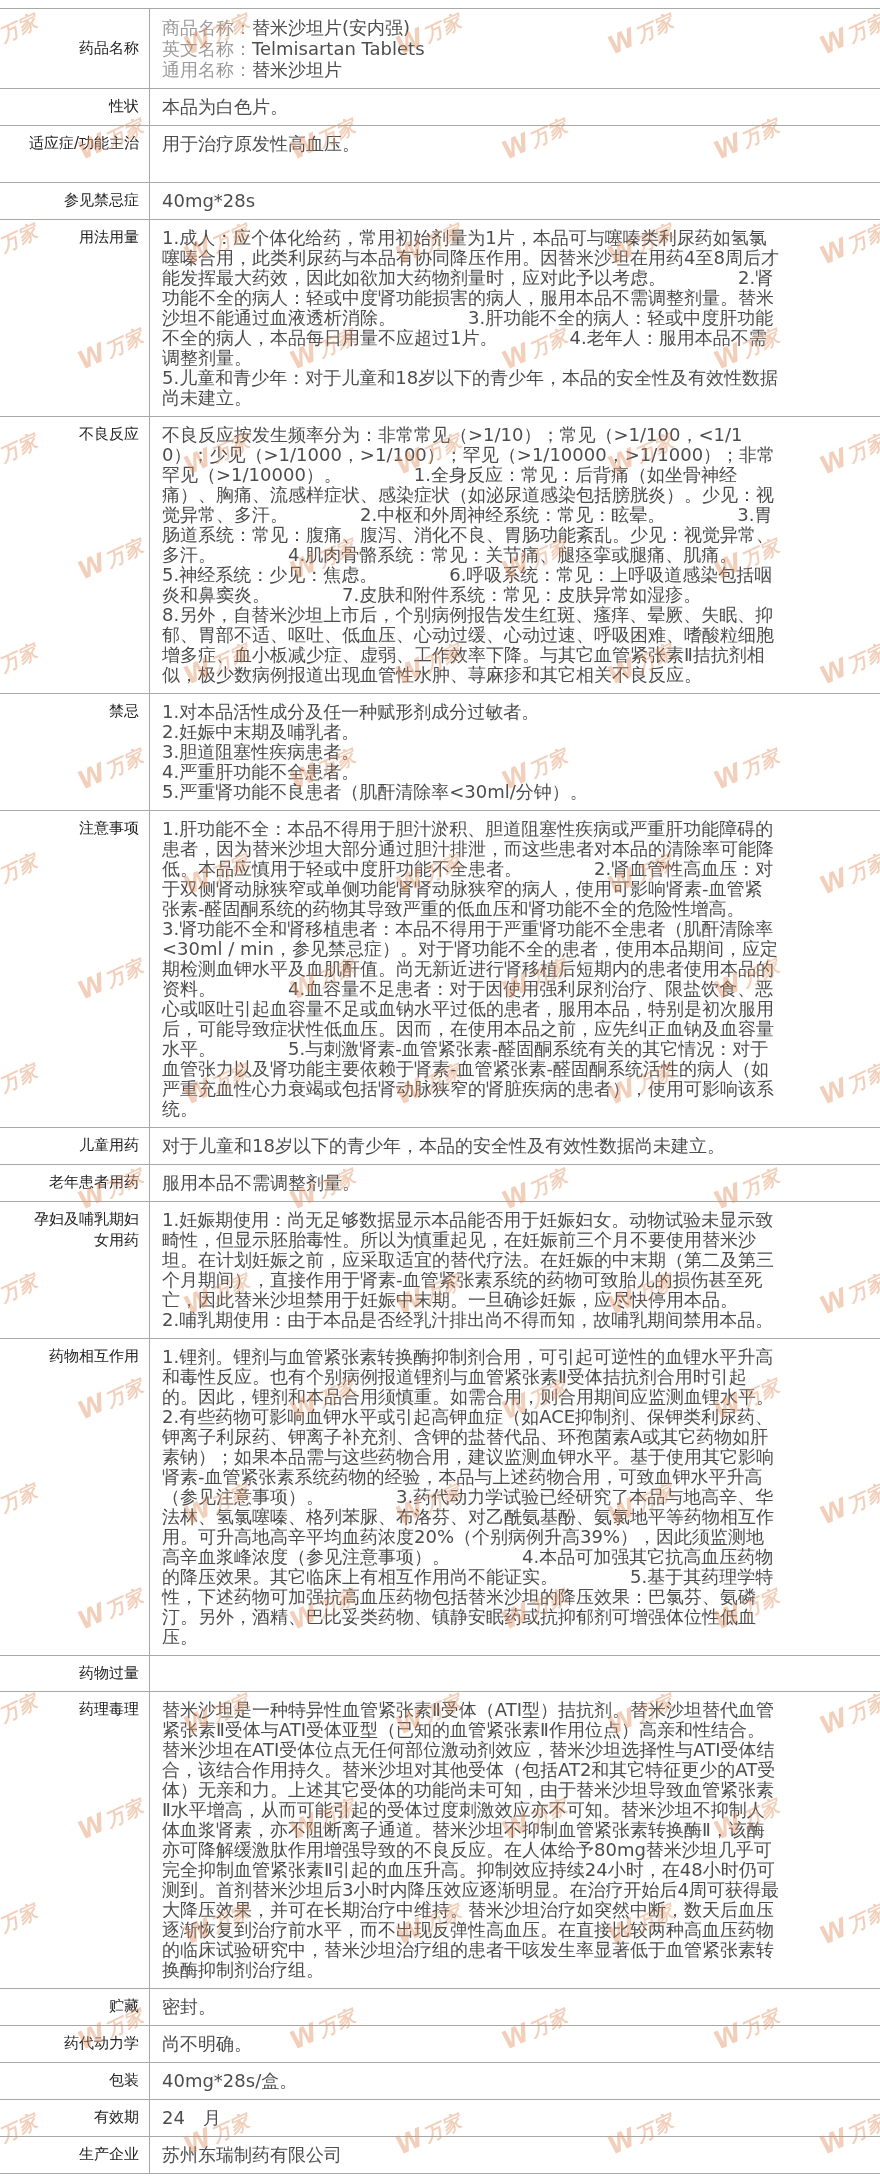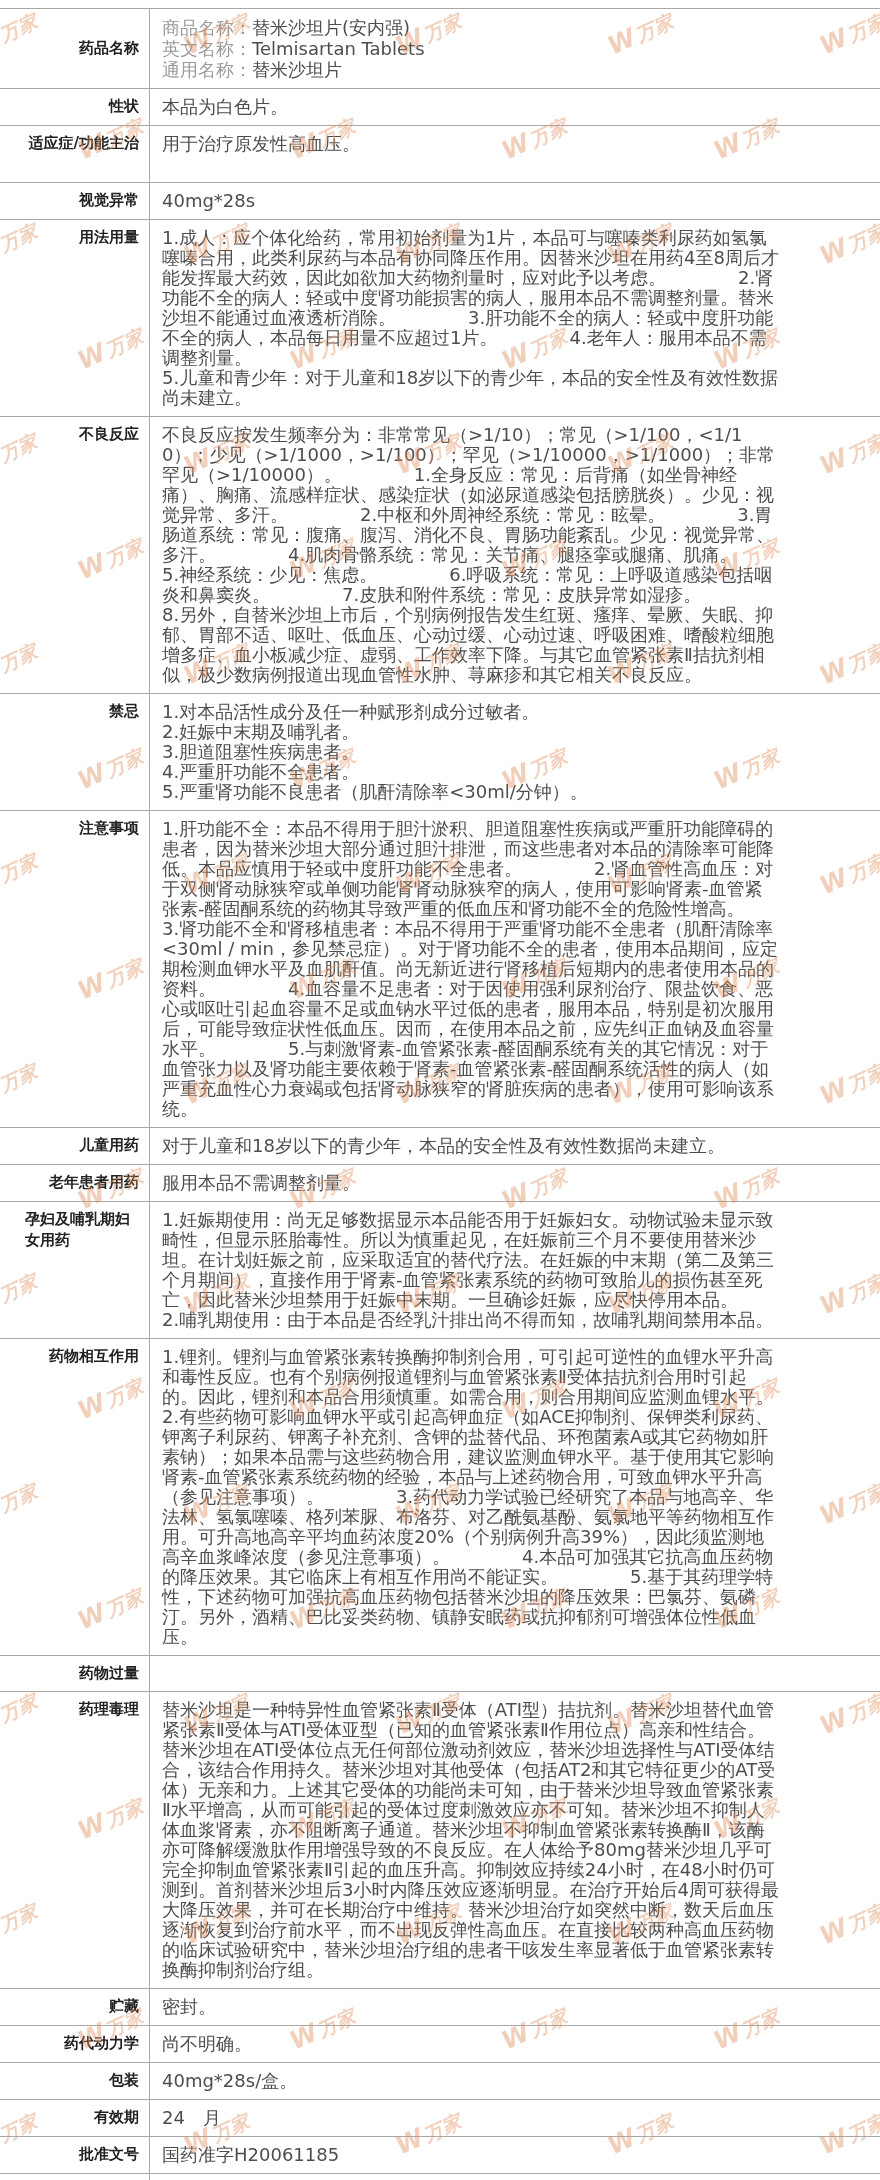--- a/index.html
+++ b/index.html
@@ -20,21 +20,21 @@
   .row{display:flex;border-bottom:1px solid #a8a8a8;}
   .row:last-child{border-bottom:none;}
   .cell-label{
     width:150px;box-sizing:border-box;flex:0 0 150px;
     border-right:1px solid #a8a8a8;
     padding:7px 10px 7px 25px;
     display:flex;justify-content:flex-end;align-items:flex-start;
   }
   .row.mid .cell-label{align-items:center;}
   .cell-label span{
-    text-align:left;font-weight:bold;font-size:15px;color:#222;
+    text-align:right;font-weight:normal;font-size:15px;color:#222;
     line-height:21px;word-break:break-all;
   }
   .cell-content{
     flex:1;box-sizing:border-box;
     padding:8px 100px 8px 12px;
     font-size:18px;line-height:20px;color:#4d4d4d;
     white-space:pre-wrap;word-break:break-all;
   }
   .row.tall .cell-content{min-height:56px;}
   .name-line{white-space:normal;line-height:21px;}
@@ -171,21 +171,21 @@
 
   <div class="row tall">
     <div class="cell-label">
         <span>适应症/功能主治</span>
       </div>
     <div class="cell-content">用于治疗原发性高血压。</div>
   </div>
 
   <div class="row">
     <div class="cell-label">
-        <span>视觉异常</span>
+        <span>参见禁忌症</span>
       </div>
     <div class="cell-content">40mg*28s</div>
   </div>
 
   <div class="row">
     <div class="cell-label">
         <span>用法用量</span>
       </div>
     <div class="cell-content">1.成人：应个体化给药，常用初始剂量为1片，本品可与噻嗪类利尿药如氢氯噻嗪合用，此类利尿药与本品有协同降压作用。因替米沙坦在用药4至8周后才能发挥最大药效，因此如欲加大药物剂量时，应对此予以考虑。　　　　2.肾功能不全的病人：轻或中度肾功能损害的病人，服用本品不需调整剂量。替米沙坦不能通过血液透析消除。　　　　3.肝功能不全的病人：轻或中度肝功能不全的病人，本品每日用量不应超过1片。　　　　4.老年人：服用本品不需调整剂量。
 5.儿童和青少年：对于儿童和18岁以下的青少年，本品的安全性及有效性数据尚未建立。</div>
@@ -278,26 +278,20 @@
     <div class="cell-content">40mg*28s/盒。</div>
   </div>
 
   <div class="row">
     <div class="cell-label">
         <span>有效期</span>
       </div>
     <div class="cell-content">24　月</div>
   </div>
 
-  <div class="row">
-    <div class="cell-label">
-        <span>批准文号</span>
-      </div>
-    <div class="cell-content">国药准字H20061185</div>
-  </div>
 
   <div class="row">
     <div class="cell-label">
         <span>生产企业</span>
       </div>
     <div class="cell-content">苏州东瑞制药有限公司</div>
   </div>
 
 </div>
 

